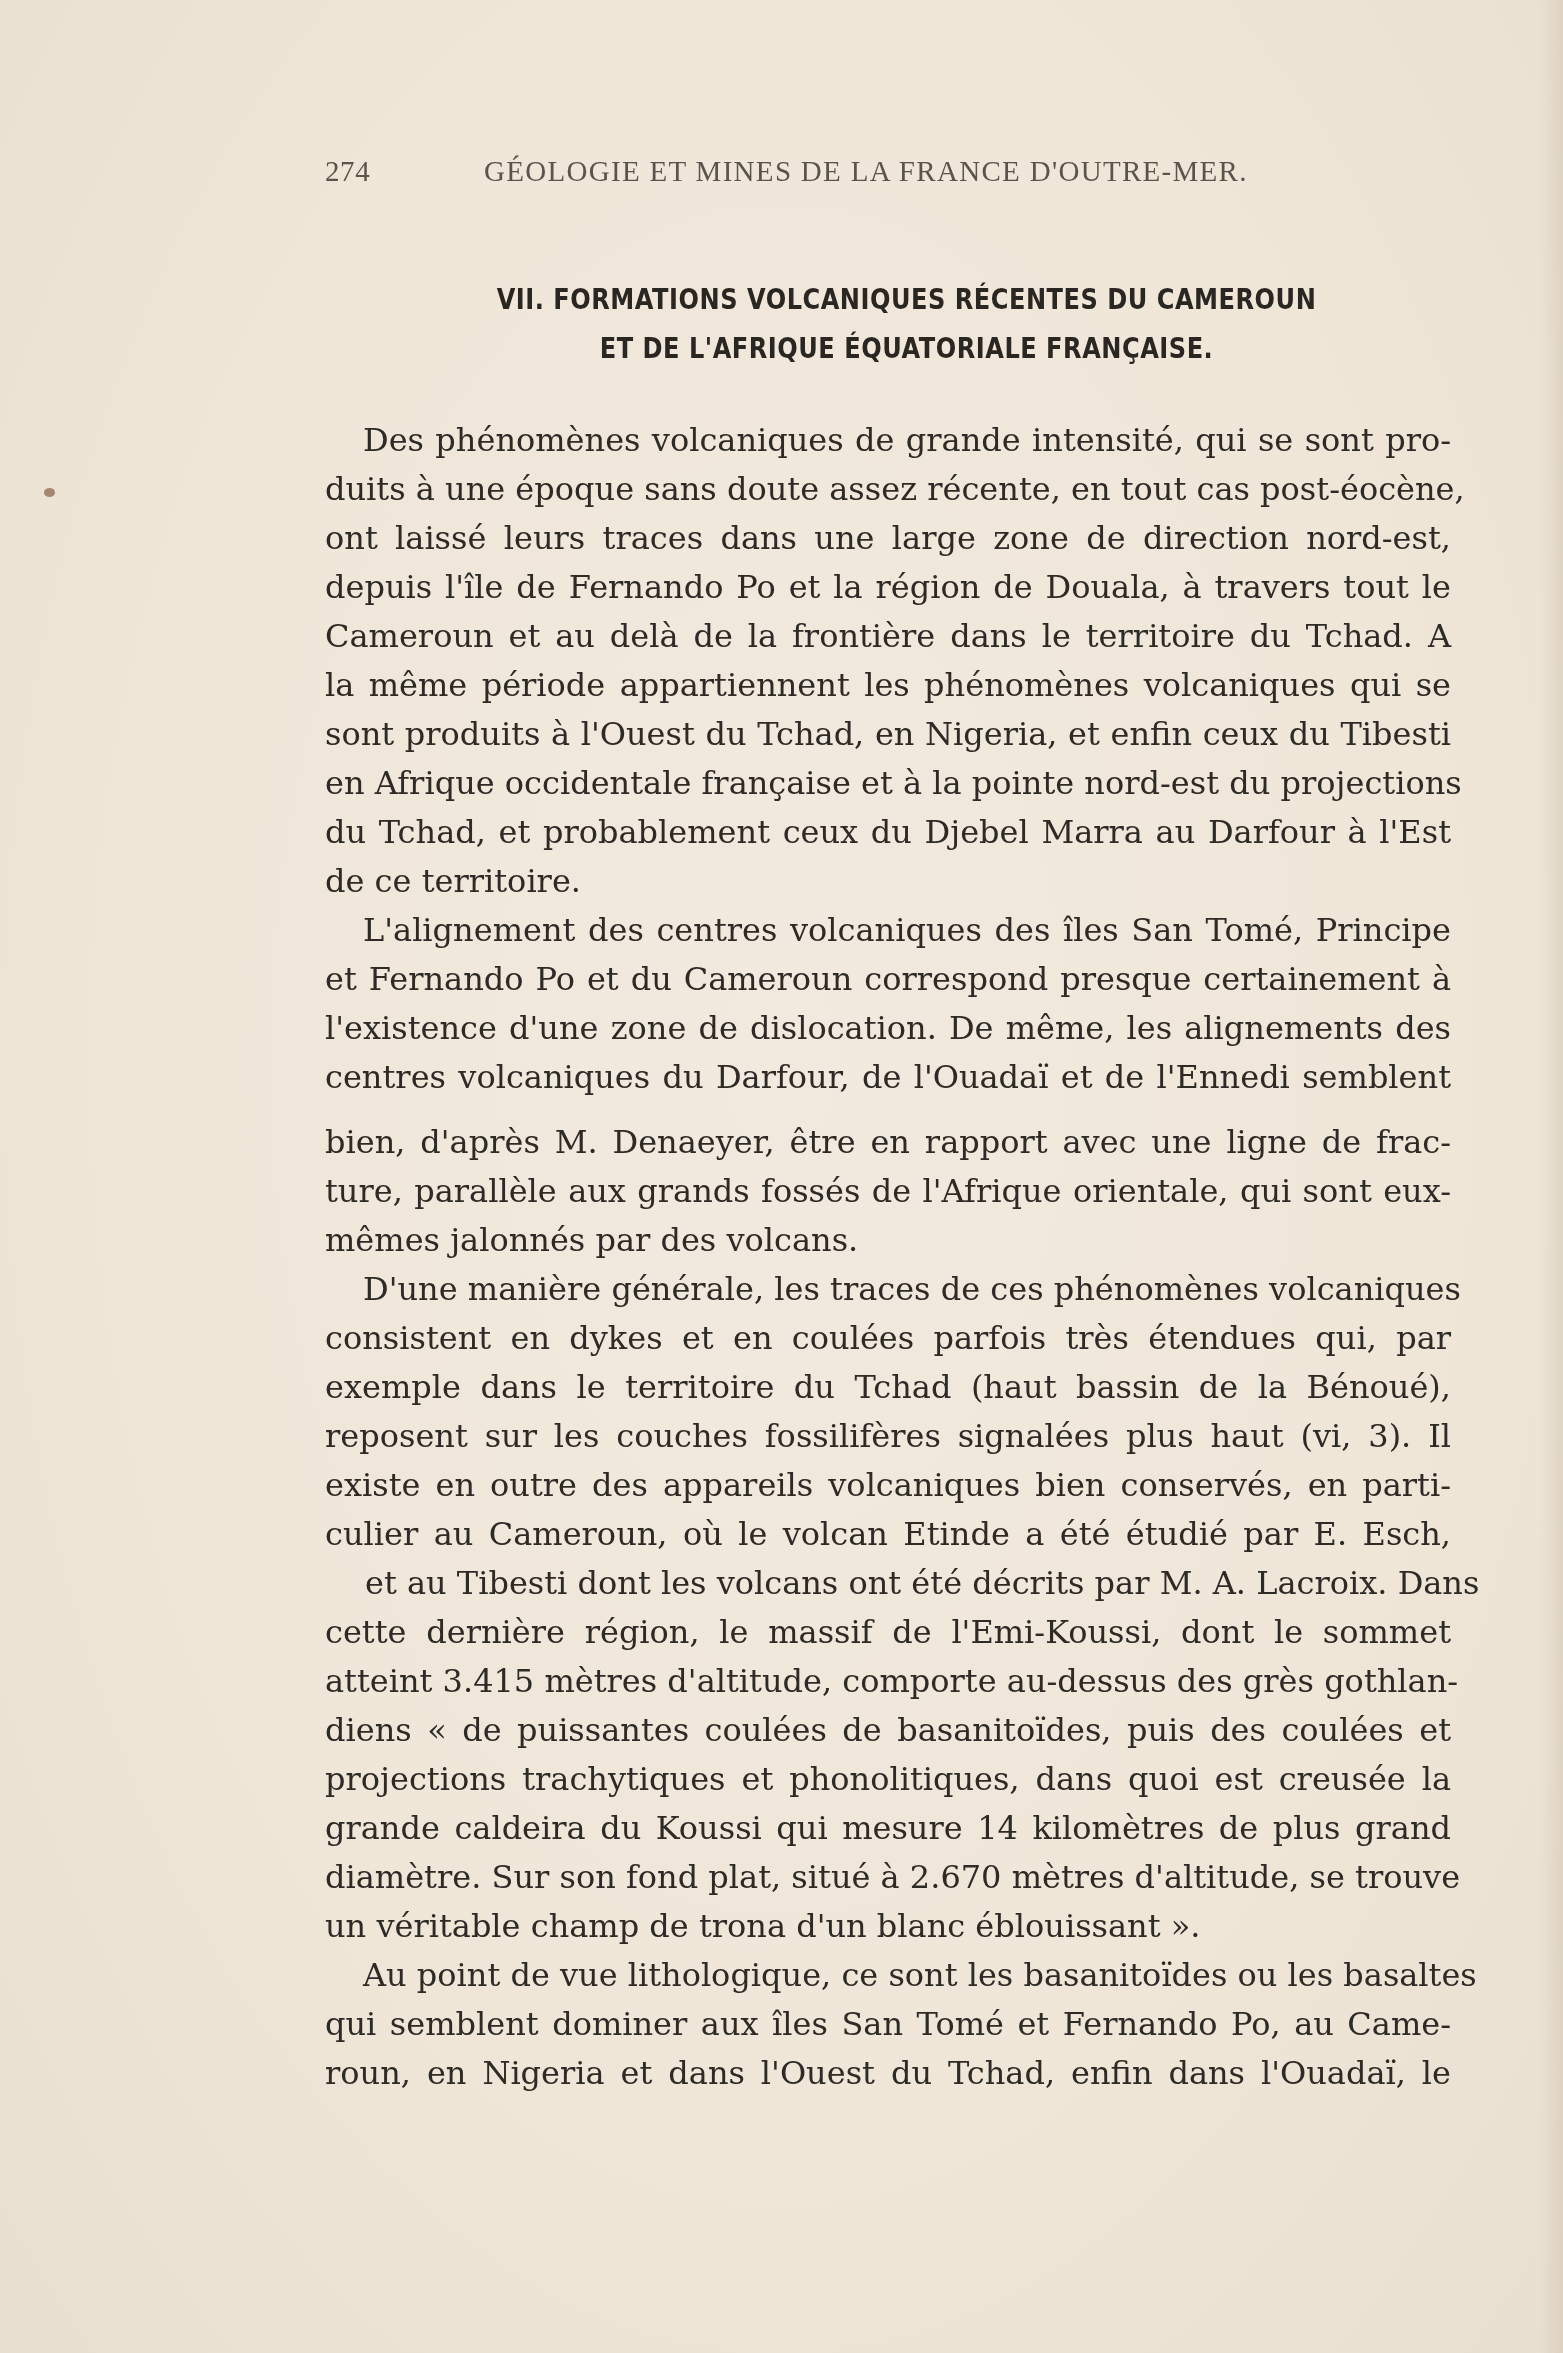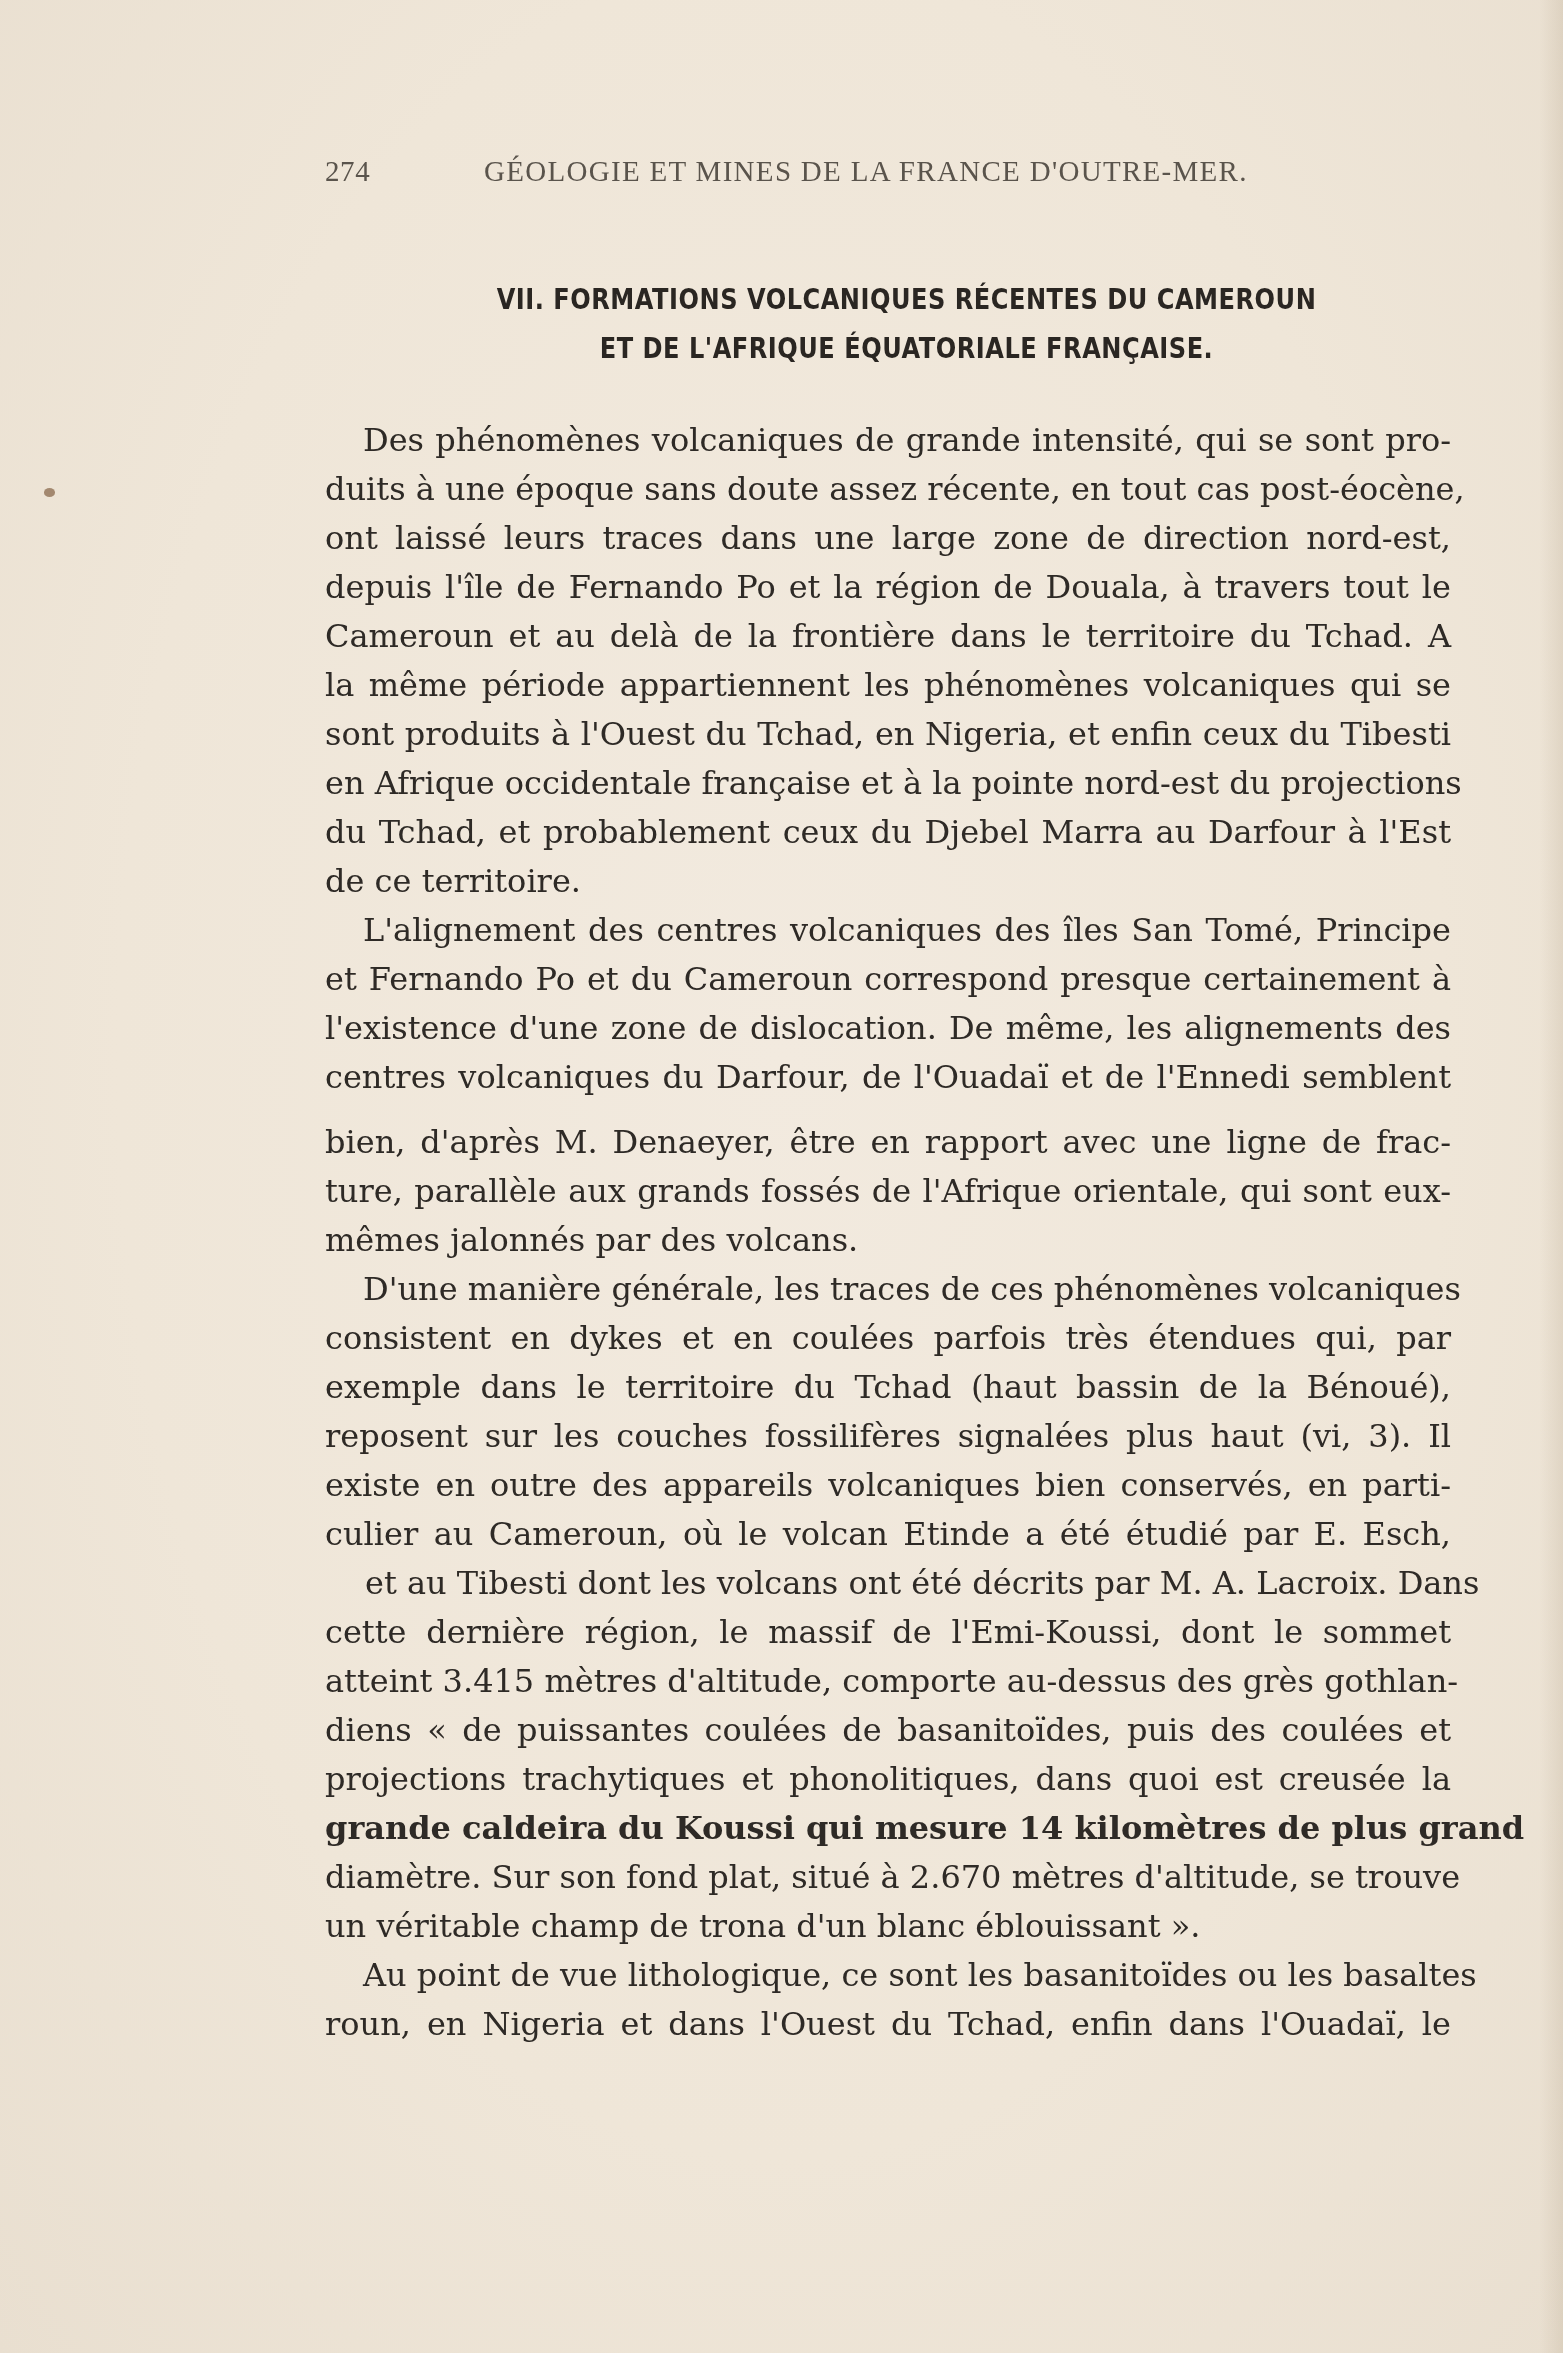--- a/index.html
+++ b/index.html
@@ -146,24 +146,25 @@
       <span class="line" style="display: block; text-align: justify; text-align-last: justify;">consistent en dykes et en coulées parfois très étendues qui, par</span>
       <span class="line" style="display: block; text-align: justify; text-align-last: justify;">exemple dans le territoire du Tchad (haut bassin de la Bénoué),</span>
       <span class="line" style="display: block; text-align: justify; text-align-last: justify;">reposent sur les couches fossilifères signalées plus haut (vi, 3). Il</span>
       <span class="line" style="display: block; text-align: justify; text-align-last: justify;">existe en outre des appareils volcaniques bien conservés, en parti-</span>
       <span class="line" style="display: block; text-align: justify; text-align-last: justify;">culier au Cameroun, où le volcan Etinde a été étudié par E. Esch,</span>
       <span class="line" style="display: block; text-align: justify; text-align-last: justify; margin-left: 40px;">et au Tibesti dont les volcans ont été décrits par M. A. Lacroix. Dans</span>
       <span class="line" style="display: block; text-align: justify; text-align-last: justify;">cette dernière région, le massif de l'Emi-Koussi, dont le sommet</span>
       <span class="line" style="display: block; text-align: justify; text-align-last: justify;">atteint 3.415 mètres d'altitude, comporte au-dessus des grès gothlan-</span>
       <span class="line" style="display: block; text-align: justify; text-align-last: justify;">diens « de puissantes coulées de basanitoïdes, puis des coulées et</span>
       <span class="line" style="display: block; text-align: justify; text-align-last: justify;">projections trachytiques et phonolitiques, dans quoi est creusée la</span>
-      <span class="line" style="display: block; text-align: justify; text-align-last: justify; font-weight: bold;">grande caldeira du Koussi qui mesure 14 kilomètres de plus grand</span>
+      <span class="line" style="display: block; text-align: justify; text-align-last: justify;">grande caldeira du Koussi qui mesure 14 kilomètres de plus grand</span>
       <span class="line" style="display: block; text-align: justify; text-align-last: justify;">diamètre. Sur son fond plat, situé à 2.670 mètres d'altitude, se trouve</span>
       <span class="line last" style="display: block; text-align: justify; text-align-last: left;">un véritable champ de trona d'un blanc éblouissant ».</span>
     </div>
 
     <div class="para">
       <span class="line indent" style="display: block; text-align: justify; text-align-last: justify; width: 1126px; padding-left: 38px; box-sizing: border-box; transform: scaleX(0.999426);">Au point de vue lithologique, ce sont les basanitoïdes ou les basaltes</span>
+      <span class="line" style="display: block; text-align: justify; text-align-last: justify;">qui semblent dominer aux îles San Tomé et Fernando Po, au Came-</span>
       <span class="line" style="display: block; text-align: justify; text-align-last: justify;">roun, en Nigeria et dans l'Ouest du Tchad, enfin dans l'Ouadaï, le</span>
     </div>
   </div>
 </div>
 
 
 </body></html>

